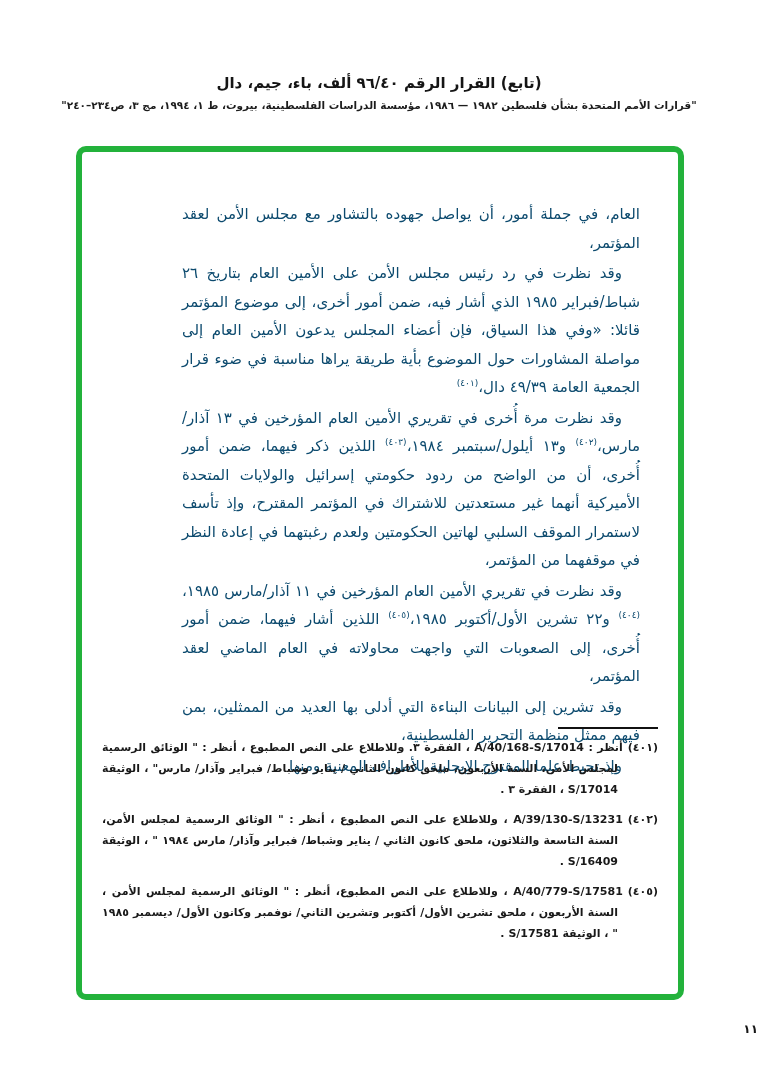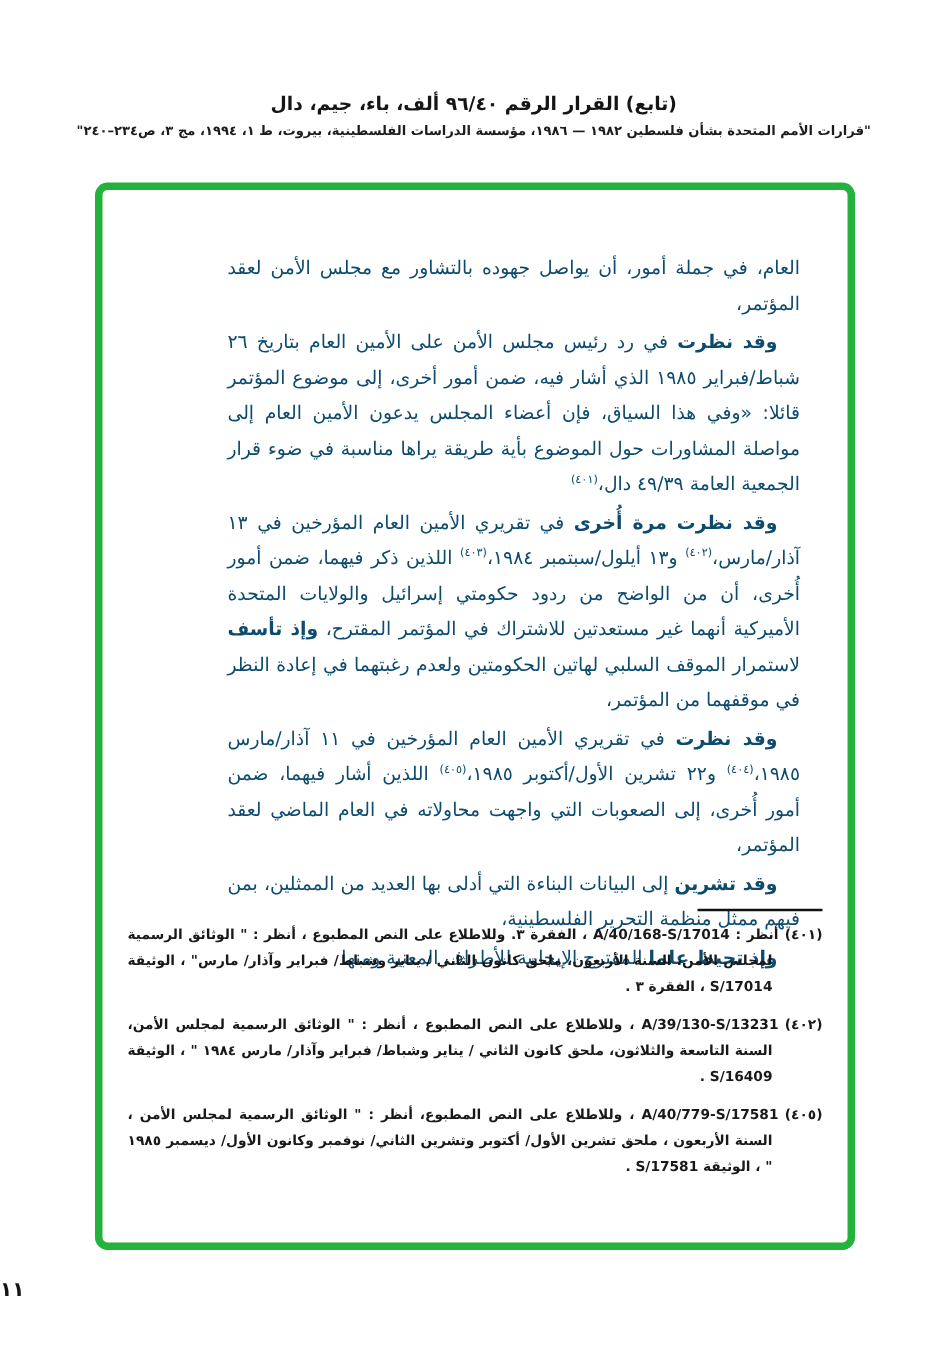--- a/index.html
+++ b/index.html
@@ -31,21 +31,21 @@
   .body-text {
     position: absolute; top: 161px; right: 118px; width: 458px;
     direction: rtl;
     font-size: 15px; line-height: 28.5px;
     text-align: justify;
     color: #0c4a6e;
     margin-top: 39px;
   }
   .body-text p { margin: 0 0 2px 0; }
   .body-text p.indent { text-indent: 18px; }
-  .body-text b { font-weight: 700; }
+  .body-text b { font-weight: 400; }
   .body-text sup { font-size: 9px; line-height: 0; }
 
   
   .fn-separator {
     position: absolute; top: 727px; right: 100px;
     width: 100px; height: 2px; background: #111;
   }
   .footnotes {
     position: absolute; top: 737px; right: 100px; width: 556px;
     direction: rtl;
@@ -53,22 +53,22 @@
     line-height: 21px;
     text-align: justify;
     color: #191919;
   }
   .fn { margin-bottom: 9px; padding-right: 40px; text-indent: -40px; }
   .fn-marker { margin-left: 5px; }
 
   
   .page-number {
     position: absolute; top: 1022px; left: 0; width: 758px;
-    text-align: left;
-    font-size: 16px; font-weight: 700;
+    text-align: right;
+    font-size: 12px; font-weight: 700;
   }
 </style>
 </head>
 <body>
 
 <div class="page">
 
   <header class="doc-header">
     <div class="doc-title">(تابع) القرار الرقم ٤٠‏/‏٩٦ ألف، باء، جيم، دال</div>
     <div class="doc-source">"قرارات الأمم المتحدة بشأن فلسطين ١٩٨٢ — ١٩٨٦، مؤسسة الدراسات الفلسطينية، بيروت، ط ١، ١٩٩٤، مج ٣، ص٢٣٤–٢٤٠"</div>

